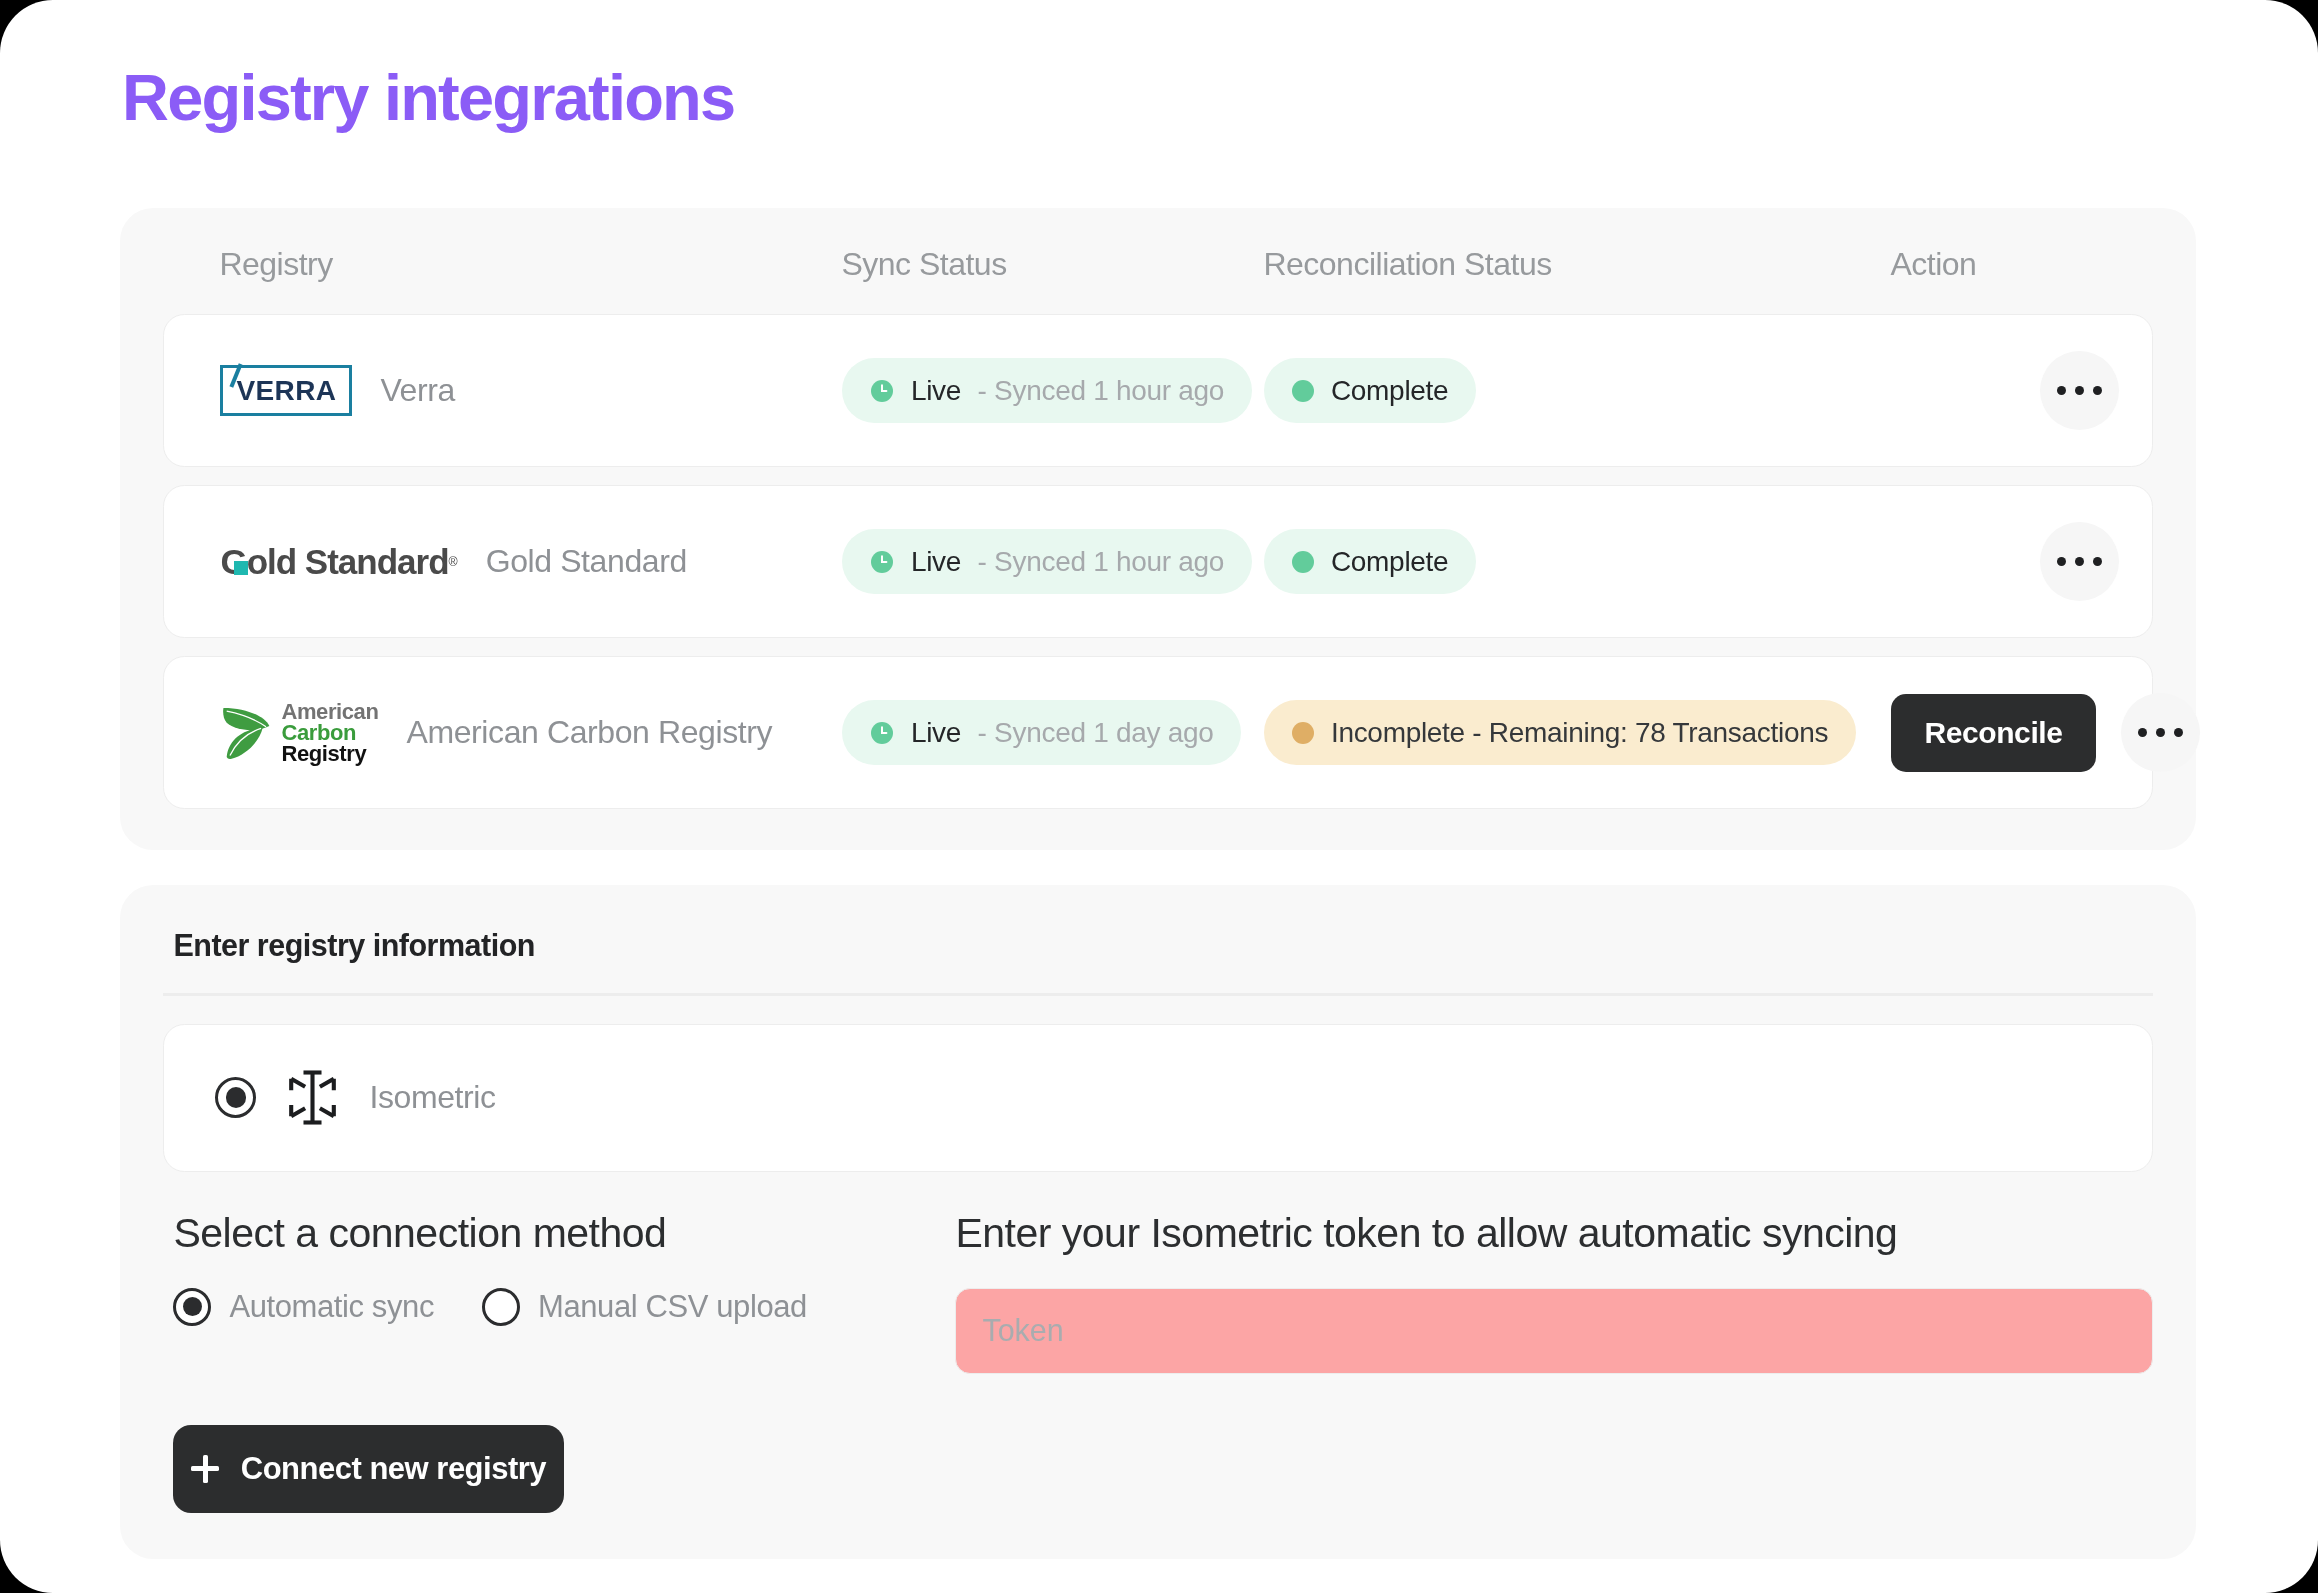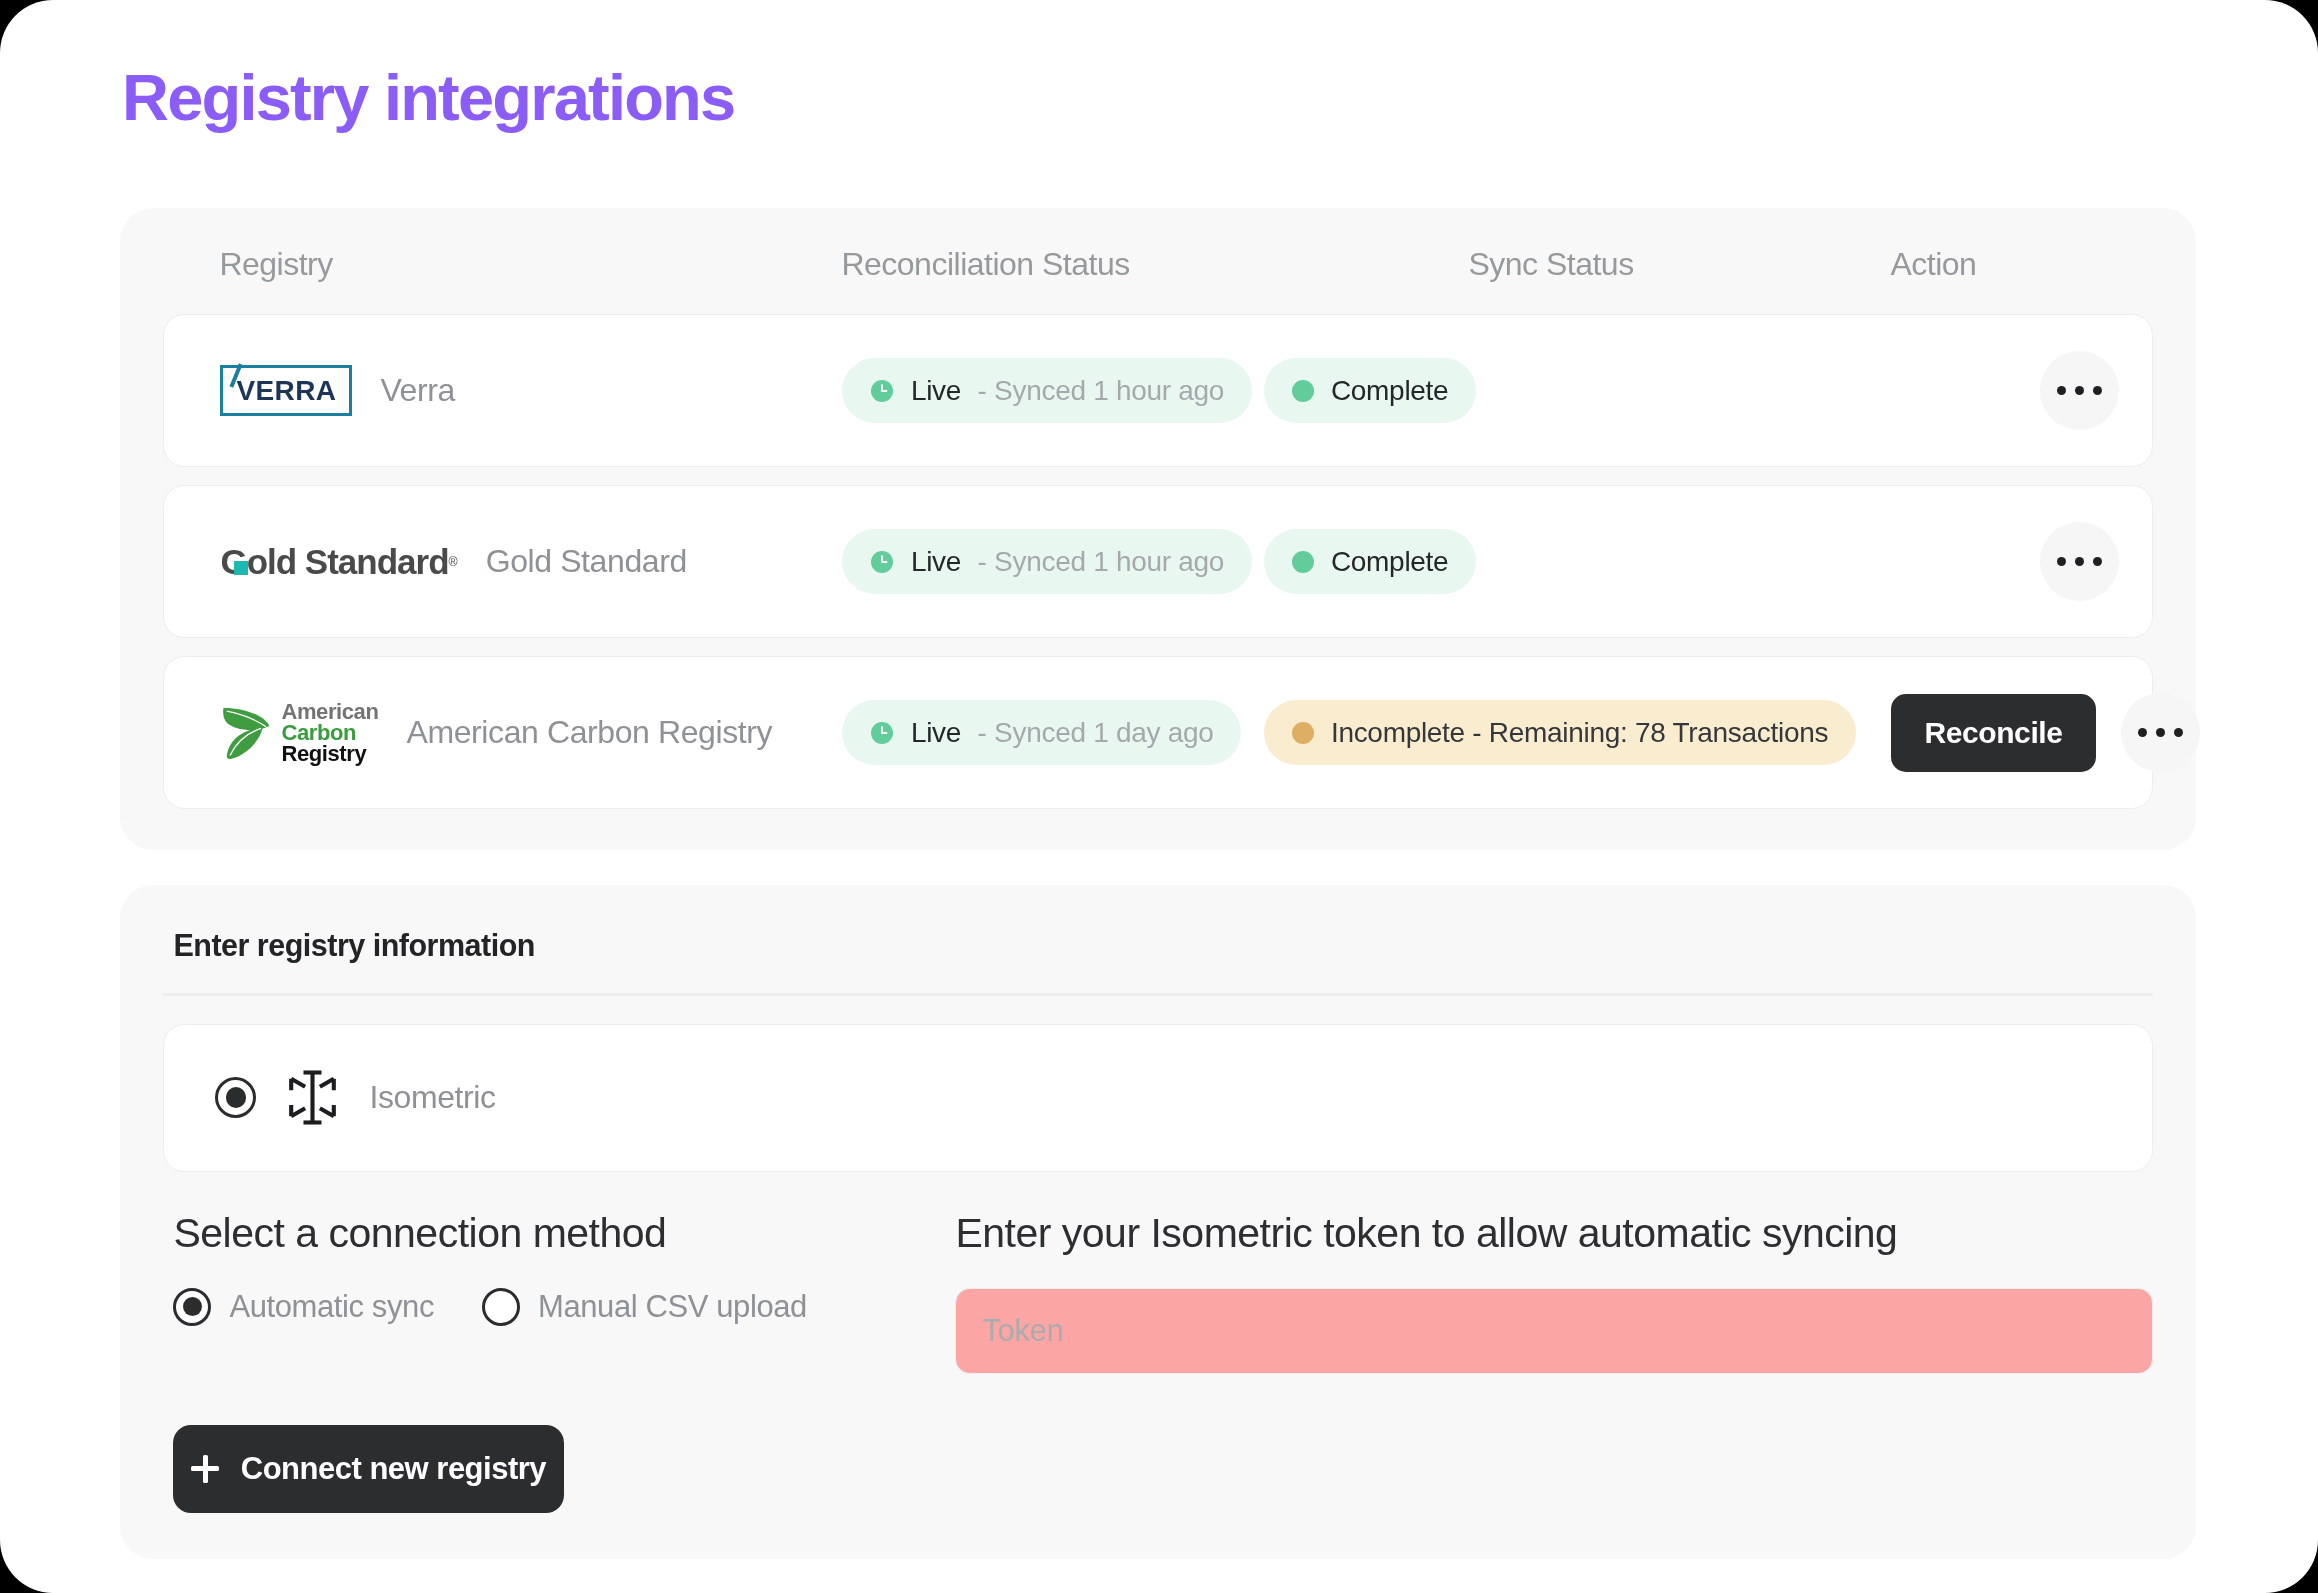--- a/index.html
+++ b/index.html
@@ -312,22 +312,22 @@
 
 <div class="page">
   <div class="page-inner">
 
     <h1 class="page-title">Registry integrations</h1>
 
     <div class="table-card">
 
       <div class="table-head">
         <div class="th col-registry">Registry</div>
+        <div class="th col-sync">Sync Status</div>
         <div class="th col-recon">Reconciliation Status</div>
-        <div class="th col-sync">Sync Status</div>
         <div class="th col-action">Action</div>
       </div>
 
       <div class="row">
         <div class="cell-registry">
           <div class="logo-wrap">
             <div class="verra-logo">
               <div class="verra-slash"></div>
               <span>VERRA</span>
             </div>

